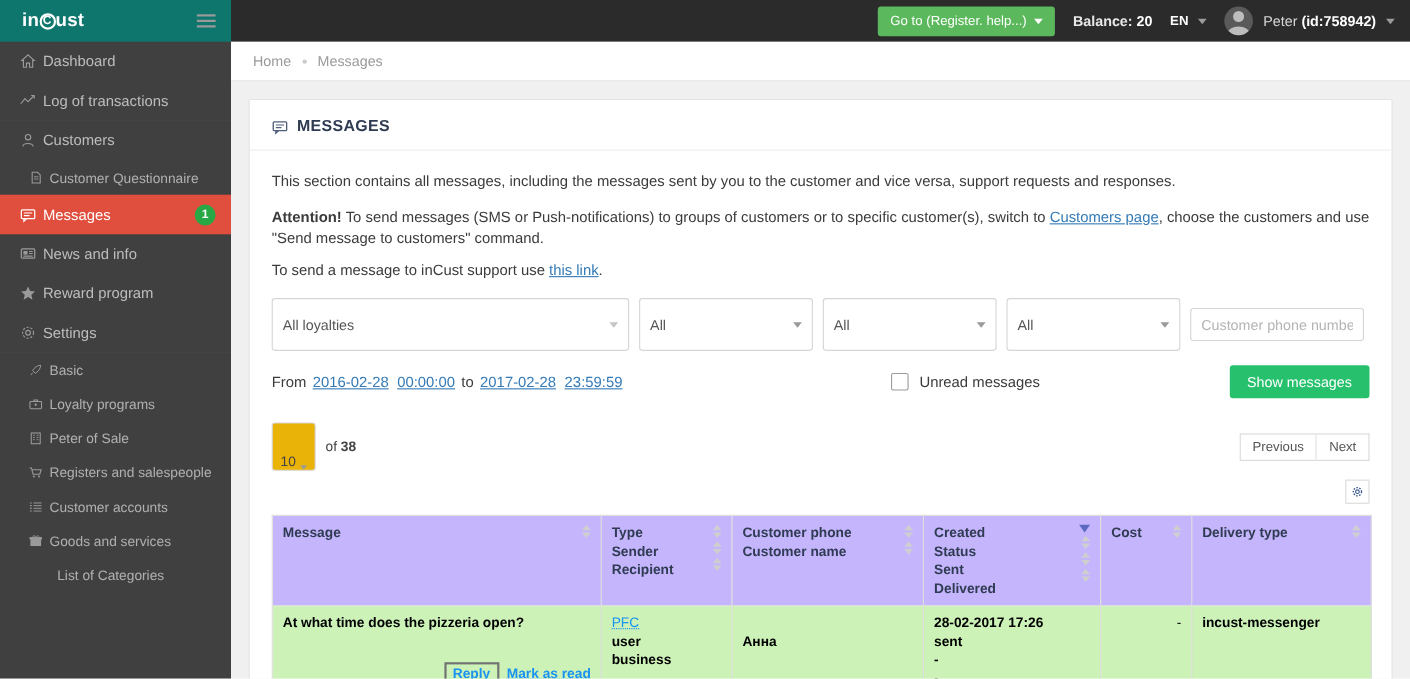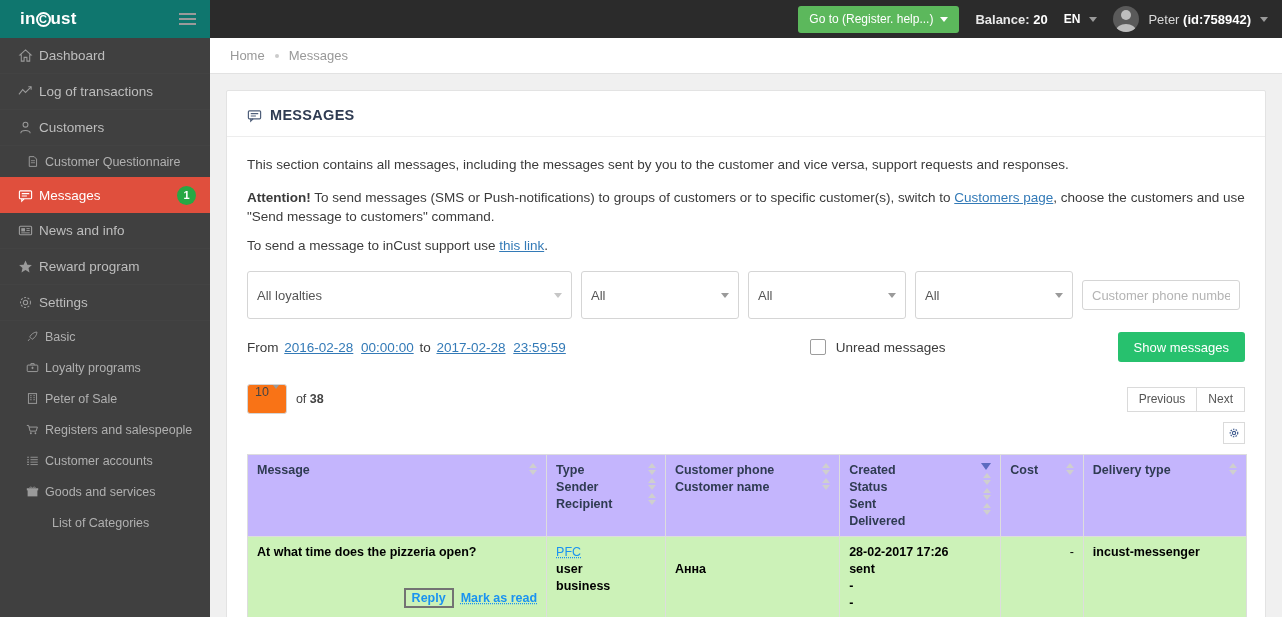--- a/index.html
+++ b/index.html
@@ -163,22 +163,22 @@
   }
   .showbtn {
     margin-left: auto; background: #27c16e; color: #fff; border: none;
     border-radius: 3px; height: 30px; padding: 0 16px; font-size: 13px;
     cursor: pointer; font-family: "Liberation Sans", sans-serif;
   }
 
   
   .pager { display: flex; align-items: center; margin-top: 22px; }
   .pagesel {
-    height: 30px; border: 1px solid #d5d5d5; border-radius: 3px; background: #f97316;
-    display: flex; align-items: flex-start; gap: 4px; padding: 0 7px;
+    height: 44px; border: 1px solid #d5d5d5; border-radius: 3px; background: #eab308;
+    display: flex; align-items: flex-end; gap: 4px; padding: 0 7px;
     font-size: 12.5px; color: #444; cursor: pointer;
   }
   .pagesel .caret-sm { border-top-width: 4px; border-left-width: 3px; border-right-width: 3px; }
   .oftxt { font-size: 12.5px; color: #444; margin-left: 9px; }
   .oftxt b { font-weight: bold; }
   .pgbtns { margin-left: auto; display: flex; }
   .pgbtn {
     height: 25px; padding: 0 11px; border: 1px solid #dadada; background: #fff;
     font-size: 12px; color: #555; display: flex; align-items: center; cursor: pointer;
   }

